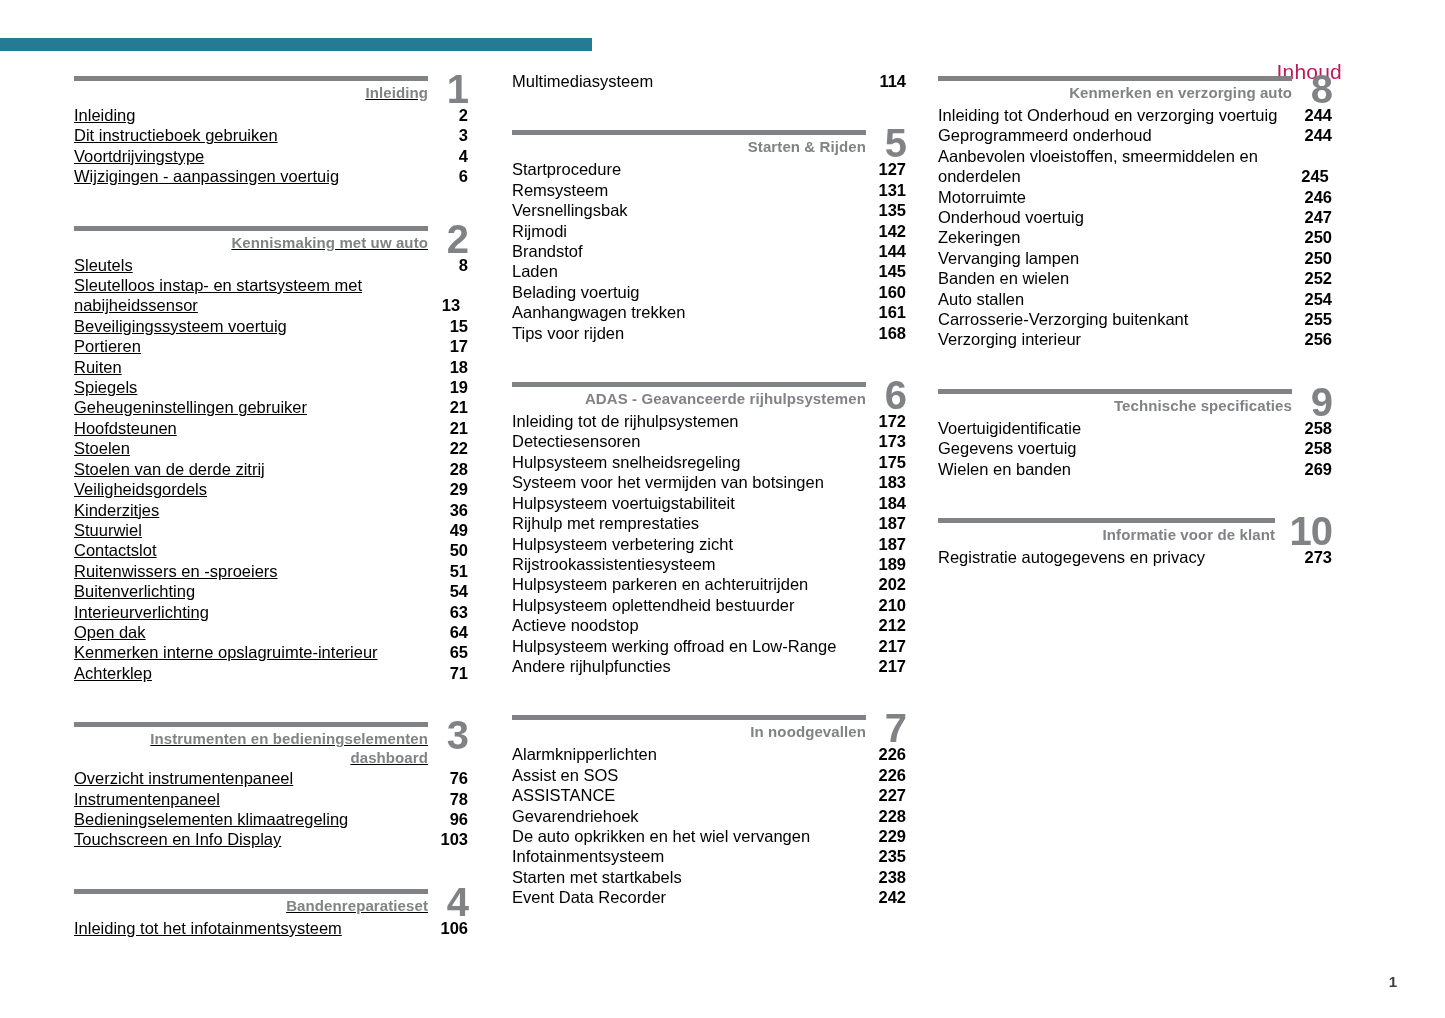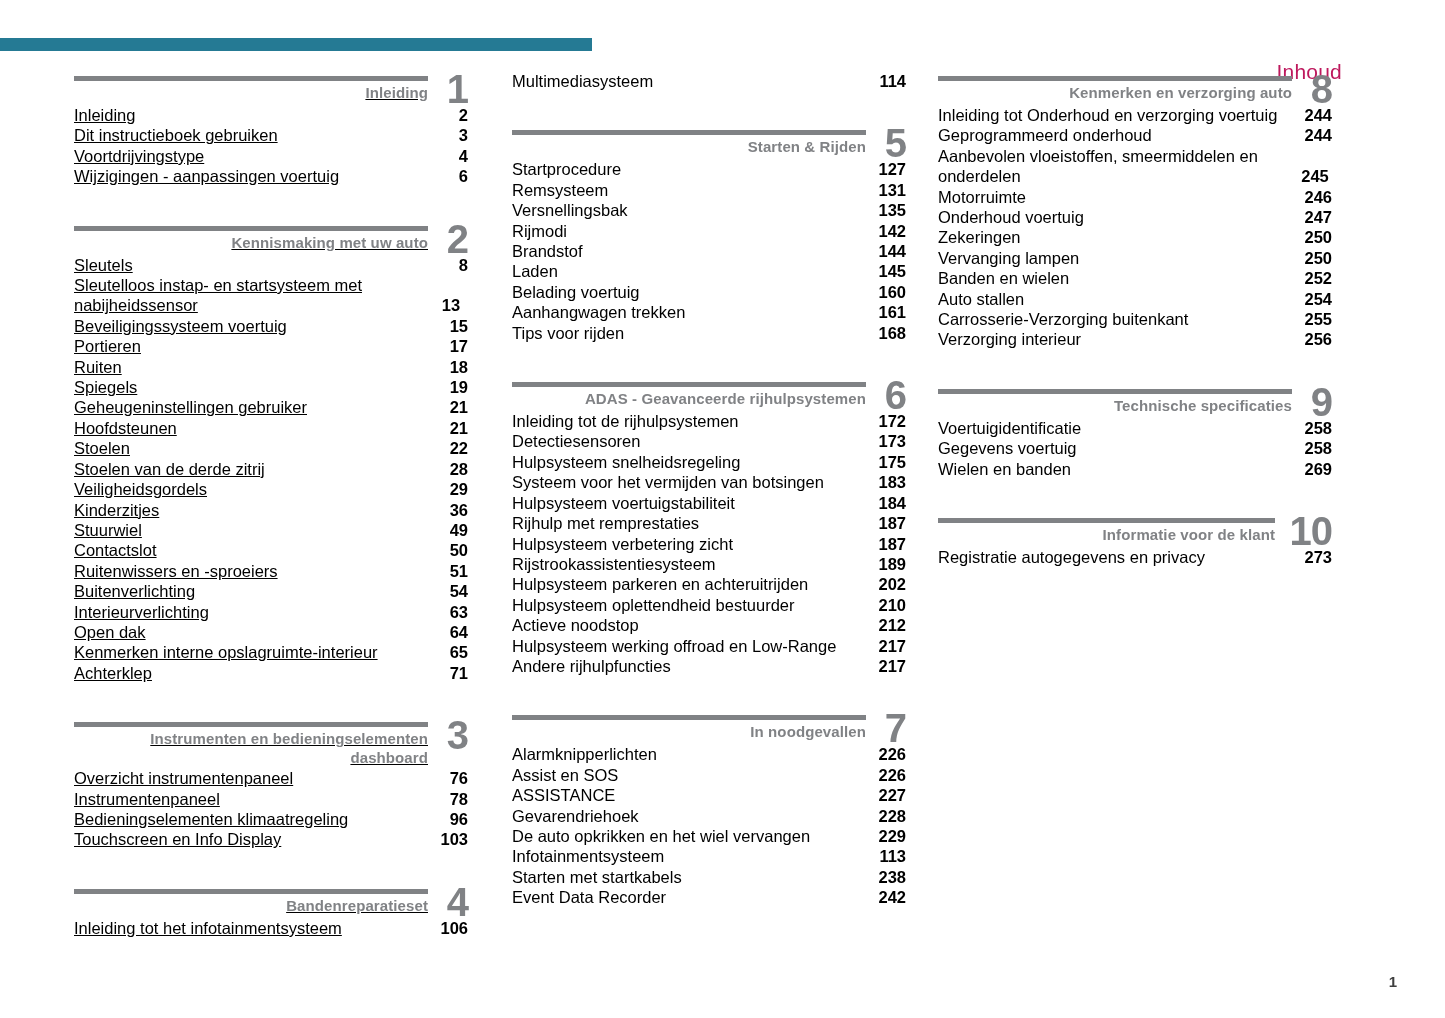--- a/index.html
+++ b/index.html
@@ -263,21 +263,21 @@
           <div class="rule" style="right: 40px;"></div>
           <div class="chapter-title">In noodgevallen</div>
           <div class="chapter-num">7</div>
         </div>
         <div class="entries">
           <div class="entry"><span class="label">Alarmknipperlichten</span><span class="pg">226</span></div>
           <div class="entry"><span class="label">Assist en SOS</span><span class="pg">226</span></div>
           <div class="entry"><span class="label">ASSISTANCE</span><span class="pg">227</span></div>
           <div class="entry"><span class="label">Gevarendriehoek</span><span class="pg">228</span></div>
           <div class="entry"><span class="label">De auto opkrikken en het wiel vervangen</span><span class="pg">229</span></div>
-          <div class="entry"><span class="label">Infotainmentsysteem</span><span class="pg">113</span></div>
+          <div class="entry"><span class="label">Infotainmentsysteem</span><span class="pg">235</span></div>
           <div class="entry"><span class="label">Starten met startkabels</span><span class="pg">238</span></div>
           <div class="entry"><span class="label">Event Data Recorder</span><span class="pg">242</span></div>
         </div>
       </div>
     </div>
   <div class="col col-3">
       <div class="gap-zero" style="height: 0px;"></div>
       <div class="chapter">
         <div class="chapter-head">
           <div class="rule" style="right: 40px;"></div>

